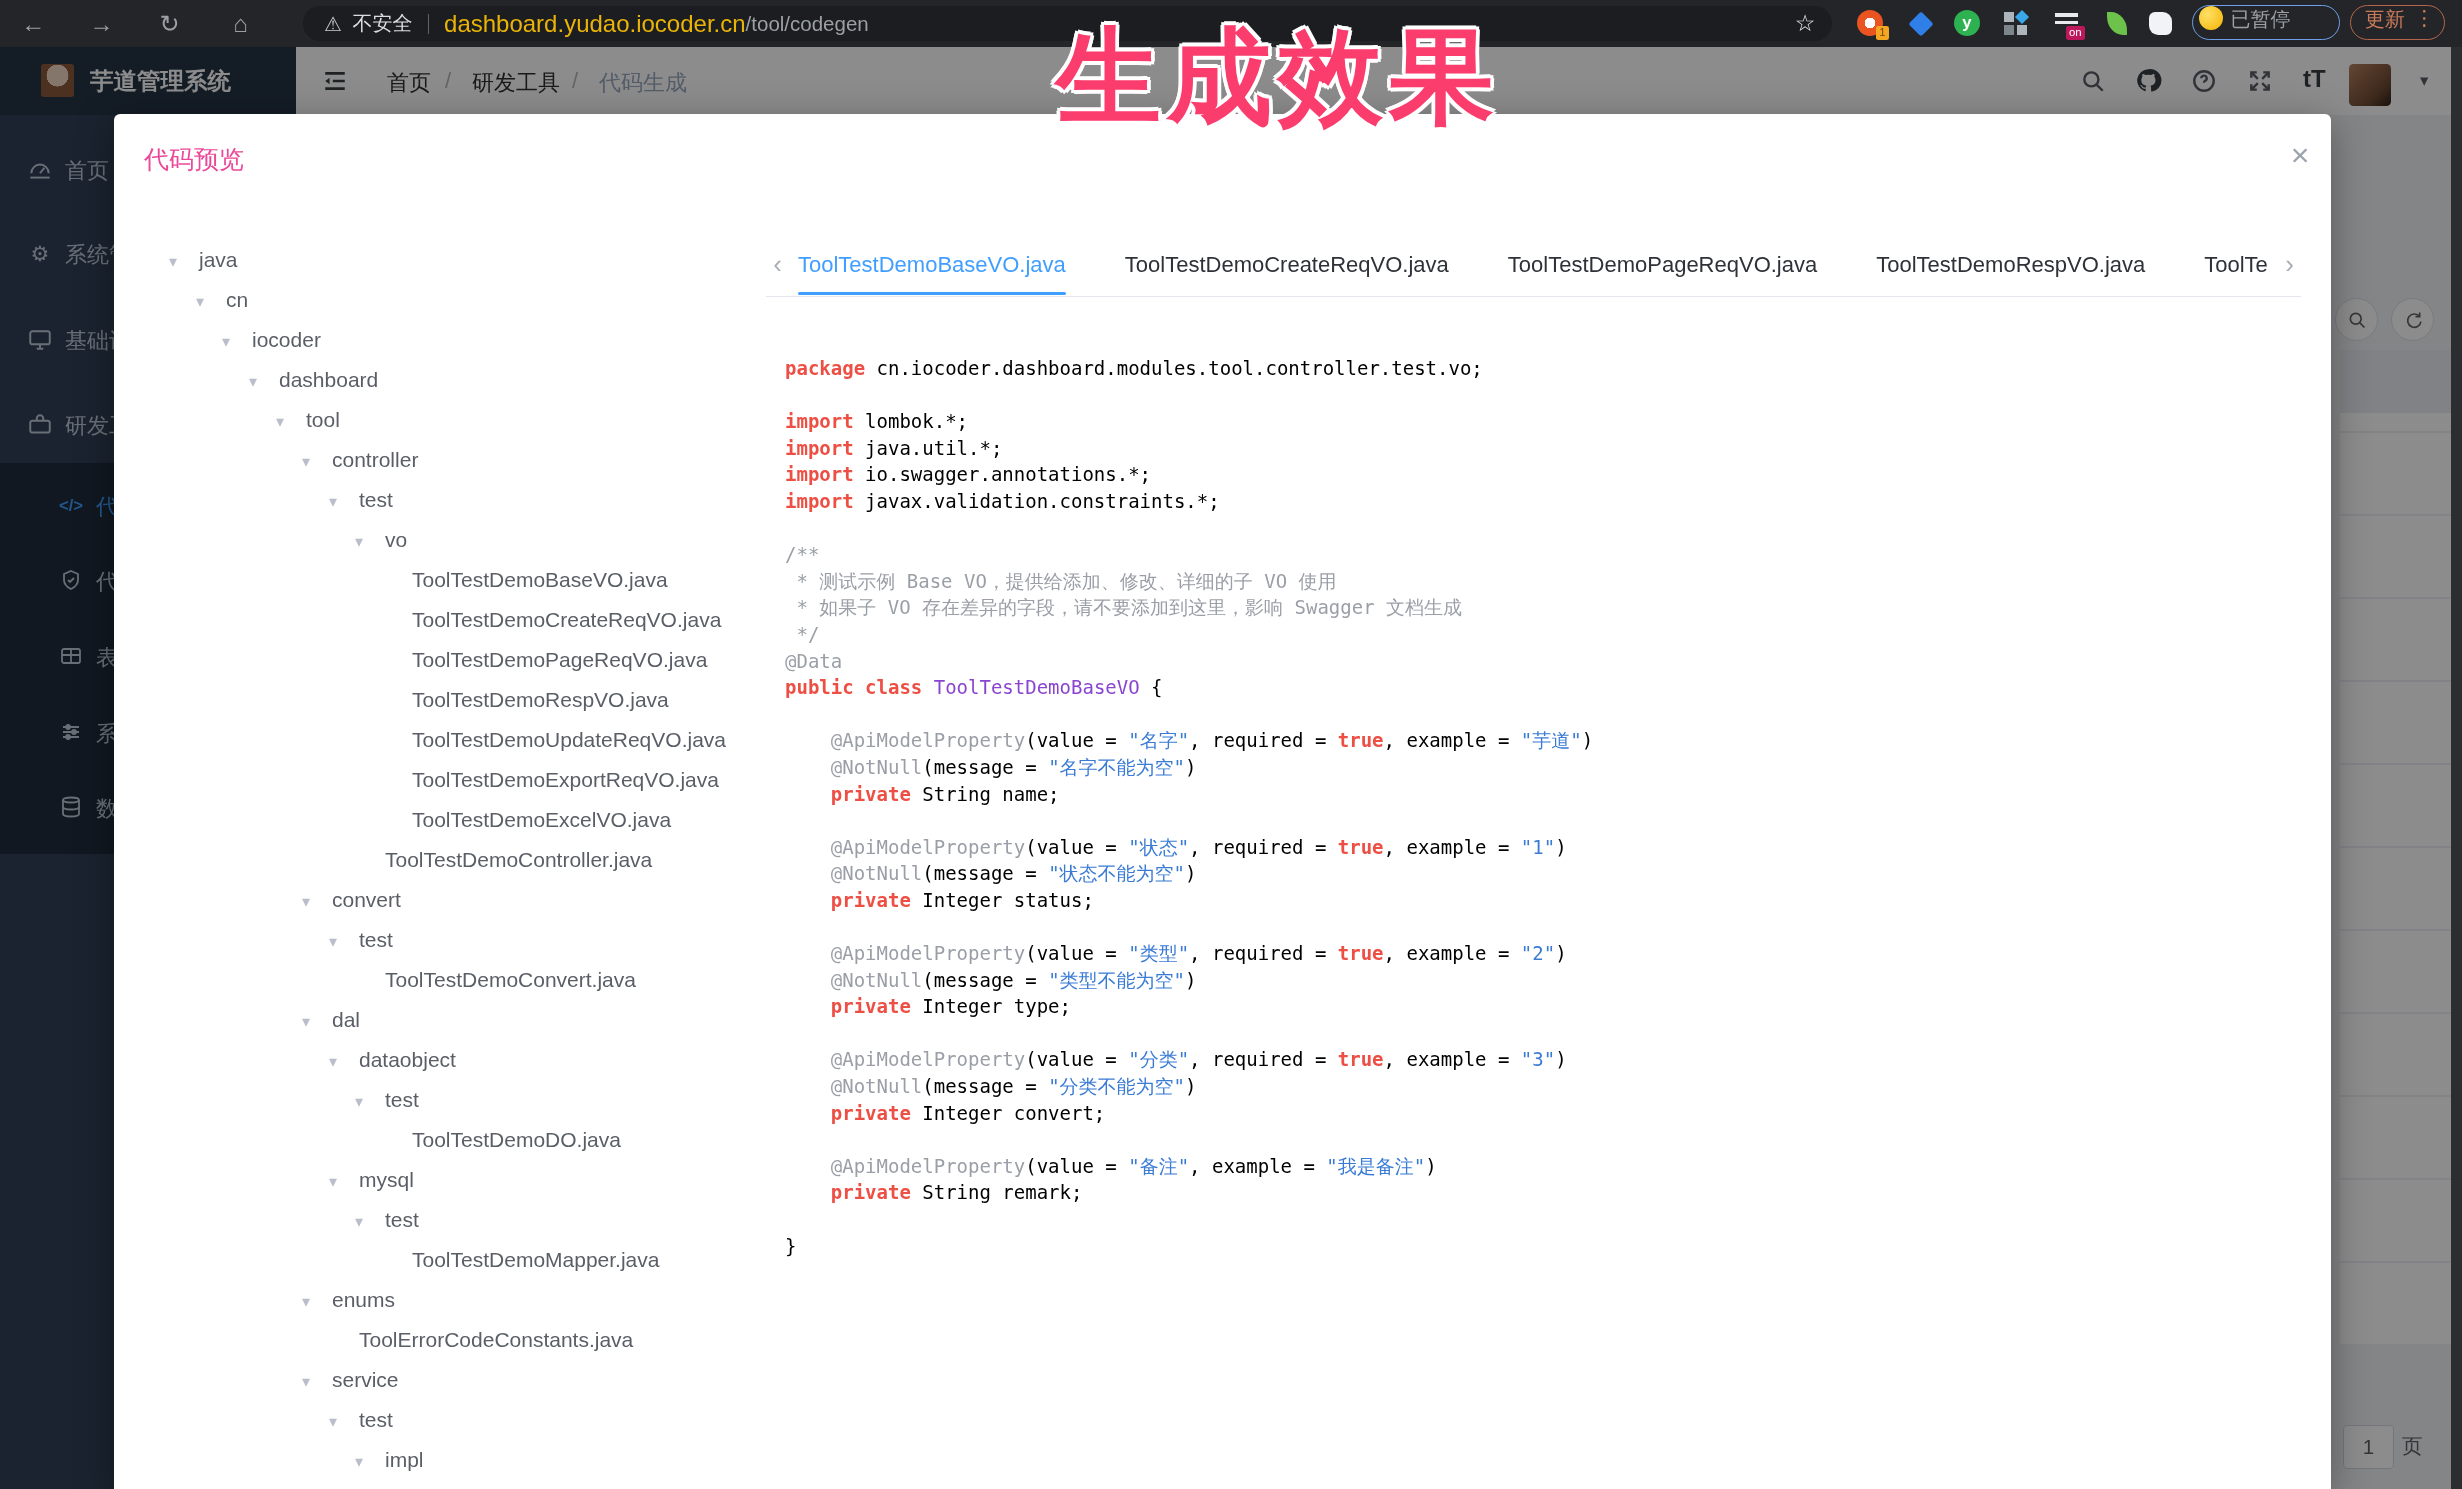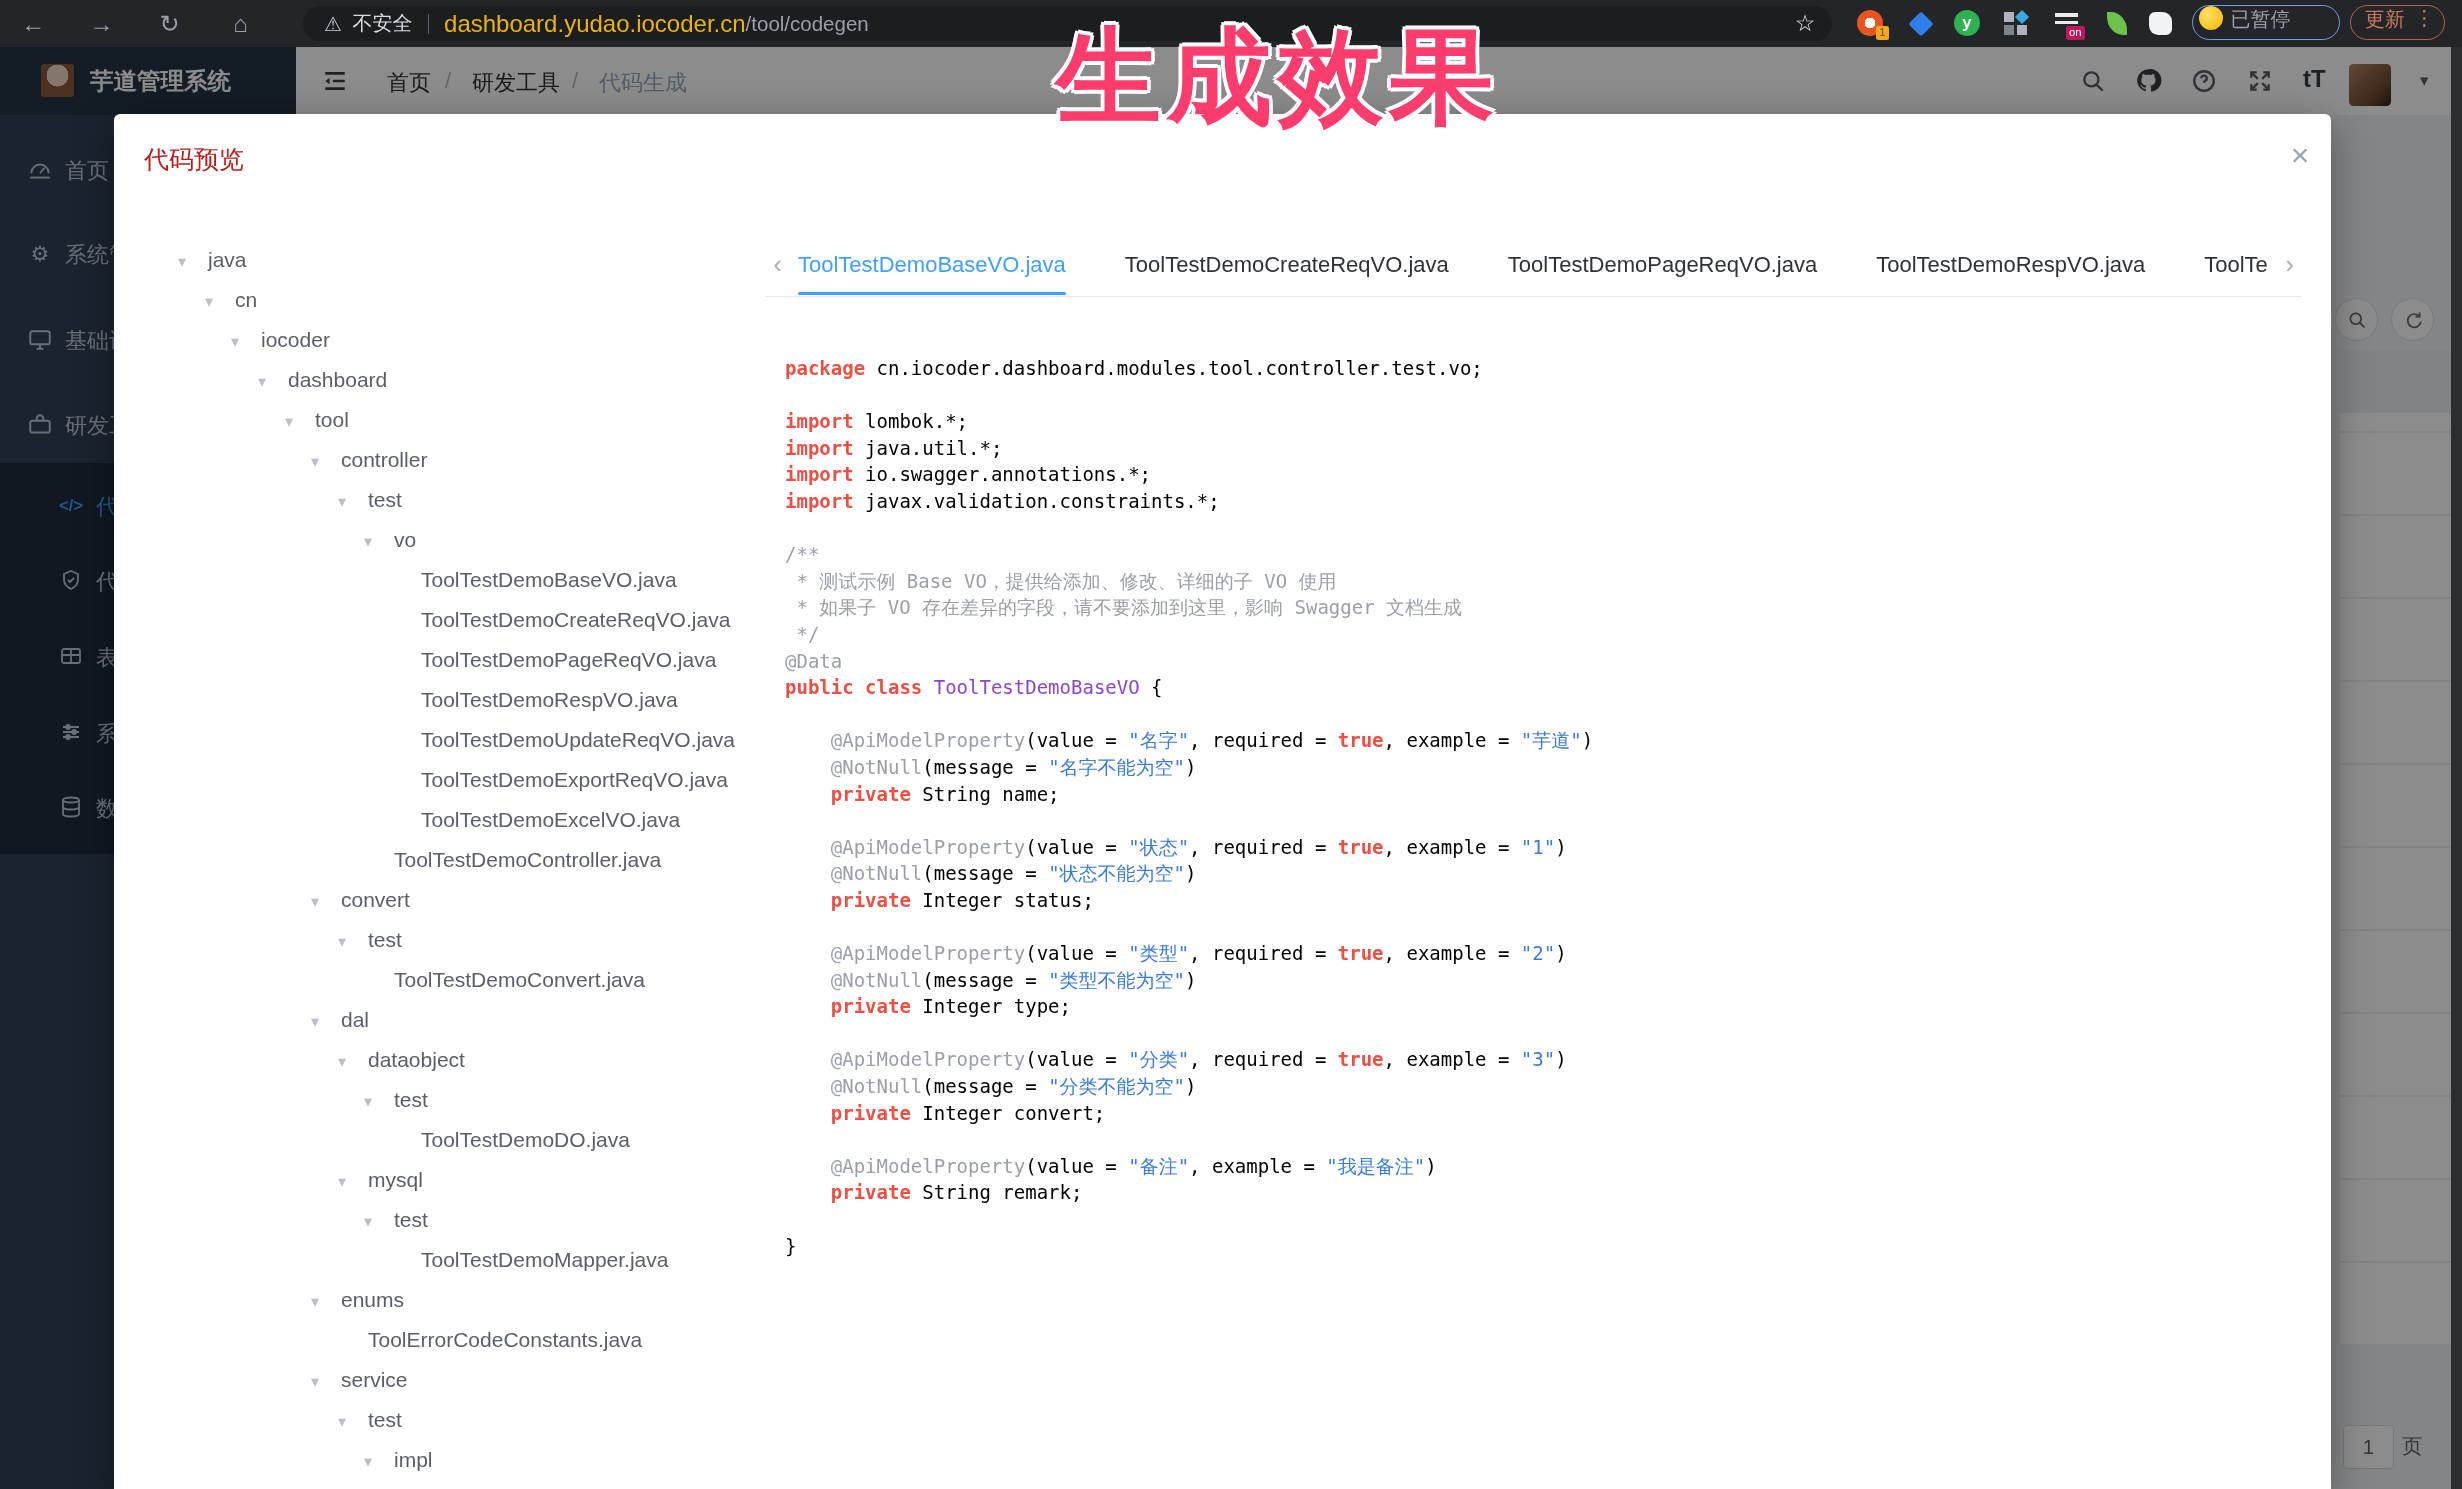--- a/index.html
+++ b/index.html
@@ -57,26 +57,26 @@
               repeating-linear-gradient(to bottom, transparent 0 81px,#ebeef5 81px 83px);
             background-size:100% 63px,100% 100%;background-repeat:no-repeat;}
   .pg-box{position:absolute;left:2343px;top:1425px;width:49px;height:42px;border:1.5px solid #d5d8dc;
           border-radius:4.6px;background:#fff;color:#606266;font-size:20.5px;text-align:center;line-height:41px;z-index:2;}
   .pg-unit{position:absolute;left:2402px;top:1425px;height:42px;line-height:42px;color:#606266;font-size:20.5px;z-index:2;}
 
   
   .overlay{position:absolute;left:0;top:47px;width:2462px;height:1443px;background:rgba(0,0,0,0.45);z-index:10;}
   .modal{position:absolute;left:114px;top:114px;width:2217px;height:1376px;background:#ffffff;
          border-radius:6px 6px 0 0;box-shadow:0 9px 38px rgba(0,0,0,.35);z-index:20;overflow:hidden;}
-  .modal-title{position:absolute;left:30px;top:29px;font-size:25px;color:#b91c1c;}
+  .modal-title{position:absolute;left:30px;top:29px;font-size:25px;color:#ec4899;}
   .modal-close{position:absolute;left:2167px;top:23px;width:38px;height:38px;font-size:32px;line-height:36px;
                text-align:center;color:#9aa2ad;cursor:pointer;}
 
   
-  .tree{position:absolute;left:15px;top:126px;width:652px;height:1250px;overflow:hidden;}
+  .tree{position:absolute;left:6px;top:126px;width:652px;height:1250px;overflow:hidden;}
   .tree-row{height:40px;line-height:40px;white-space:nowrap;font-size:21px;color:#5a5e66;cursor:pointer;}
   .tree-caret{display:inline-block;width:30px;color:#b9bfc9;font-size:16px;}
   
   .tabs-row{position:absolute;left:652px;top:120px;width:1535px;height:62px;border-bottom:1.5px solid #e4e7ed;}
   .tab-chevron{position:absolute;top:0;height:61px;line-height:61px;font-size:26px;color:#a9adb5;width:23px;text-align:center;}
   .tabs-strip{position:absolute;left:32px;right:27px;top:0;height:62px;display:flex;gap:59px;overflow:hidden;}
   .tab{position:relative;height:61px;line-height:61px;font-size:22px;color:#2e3238;font-weight:500;
        white-space:nowrap;cursor:pointer;flex:0 0 auto;}
   .tab.active{color:#409eff;}
   .tab.active::after{content:'';position:absolute;left:0;right:0;bottom:0;height:3px;background:#409eff;border-radius:1.5px;}

